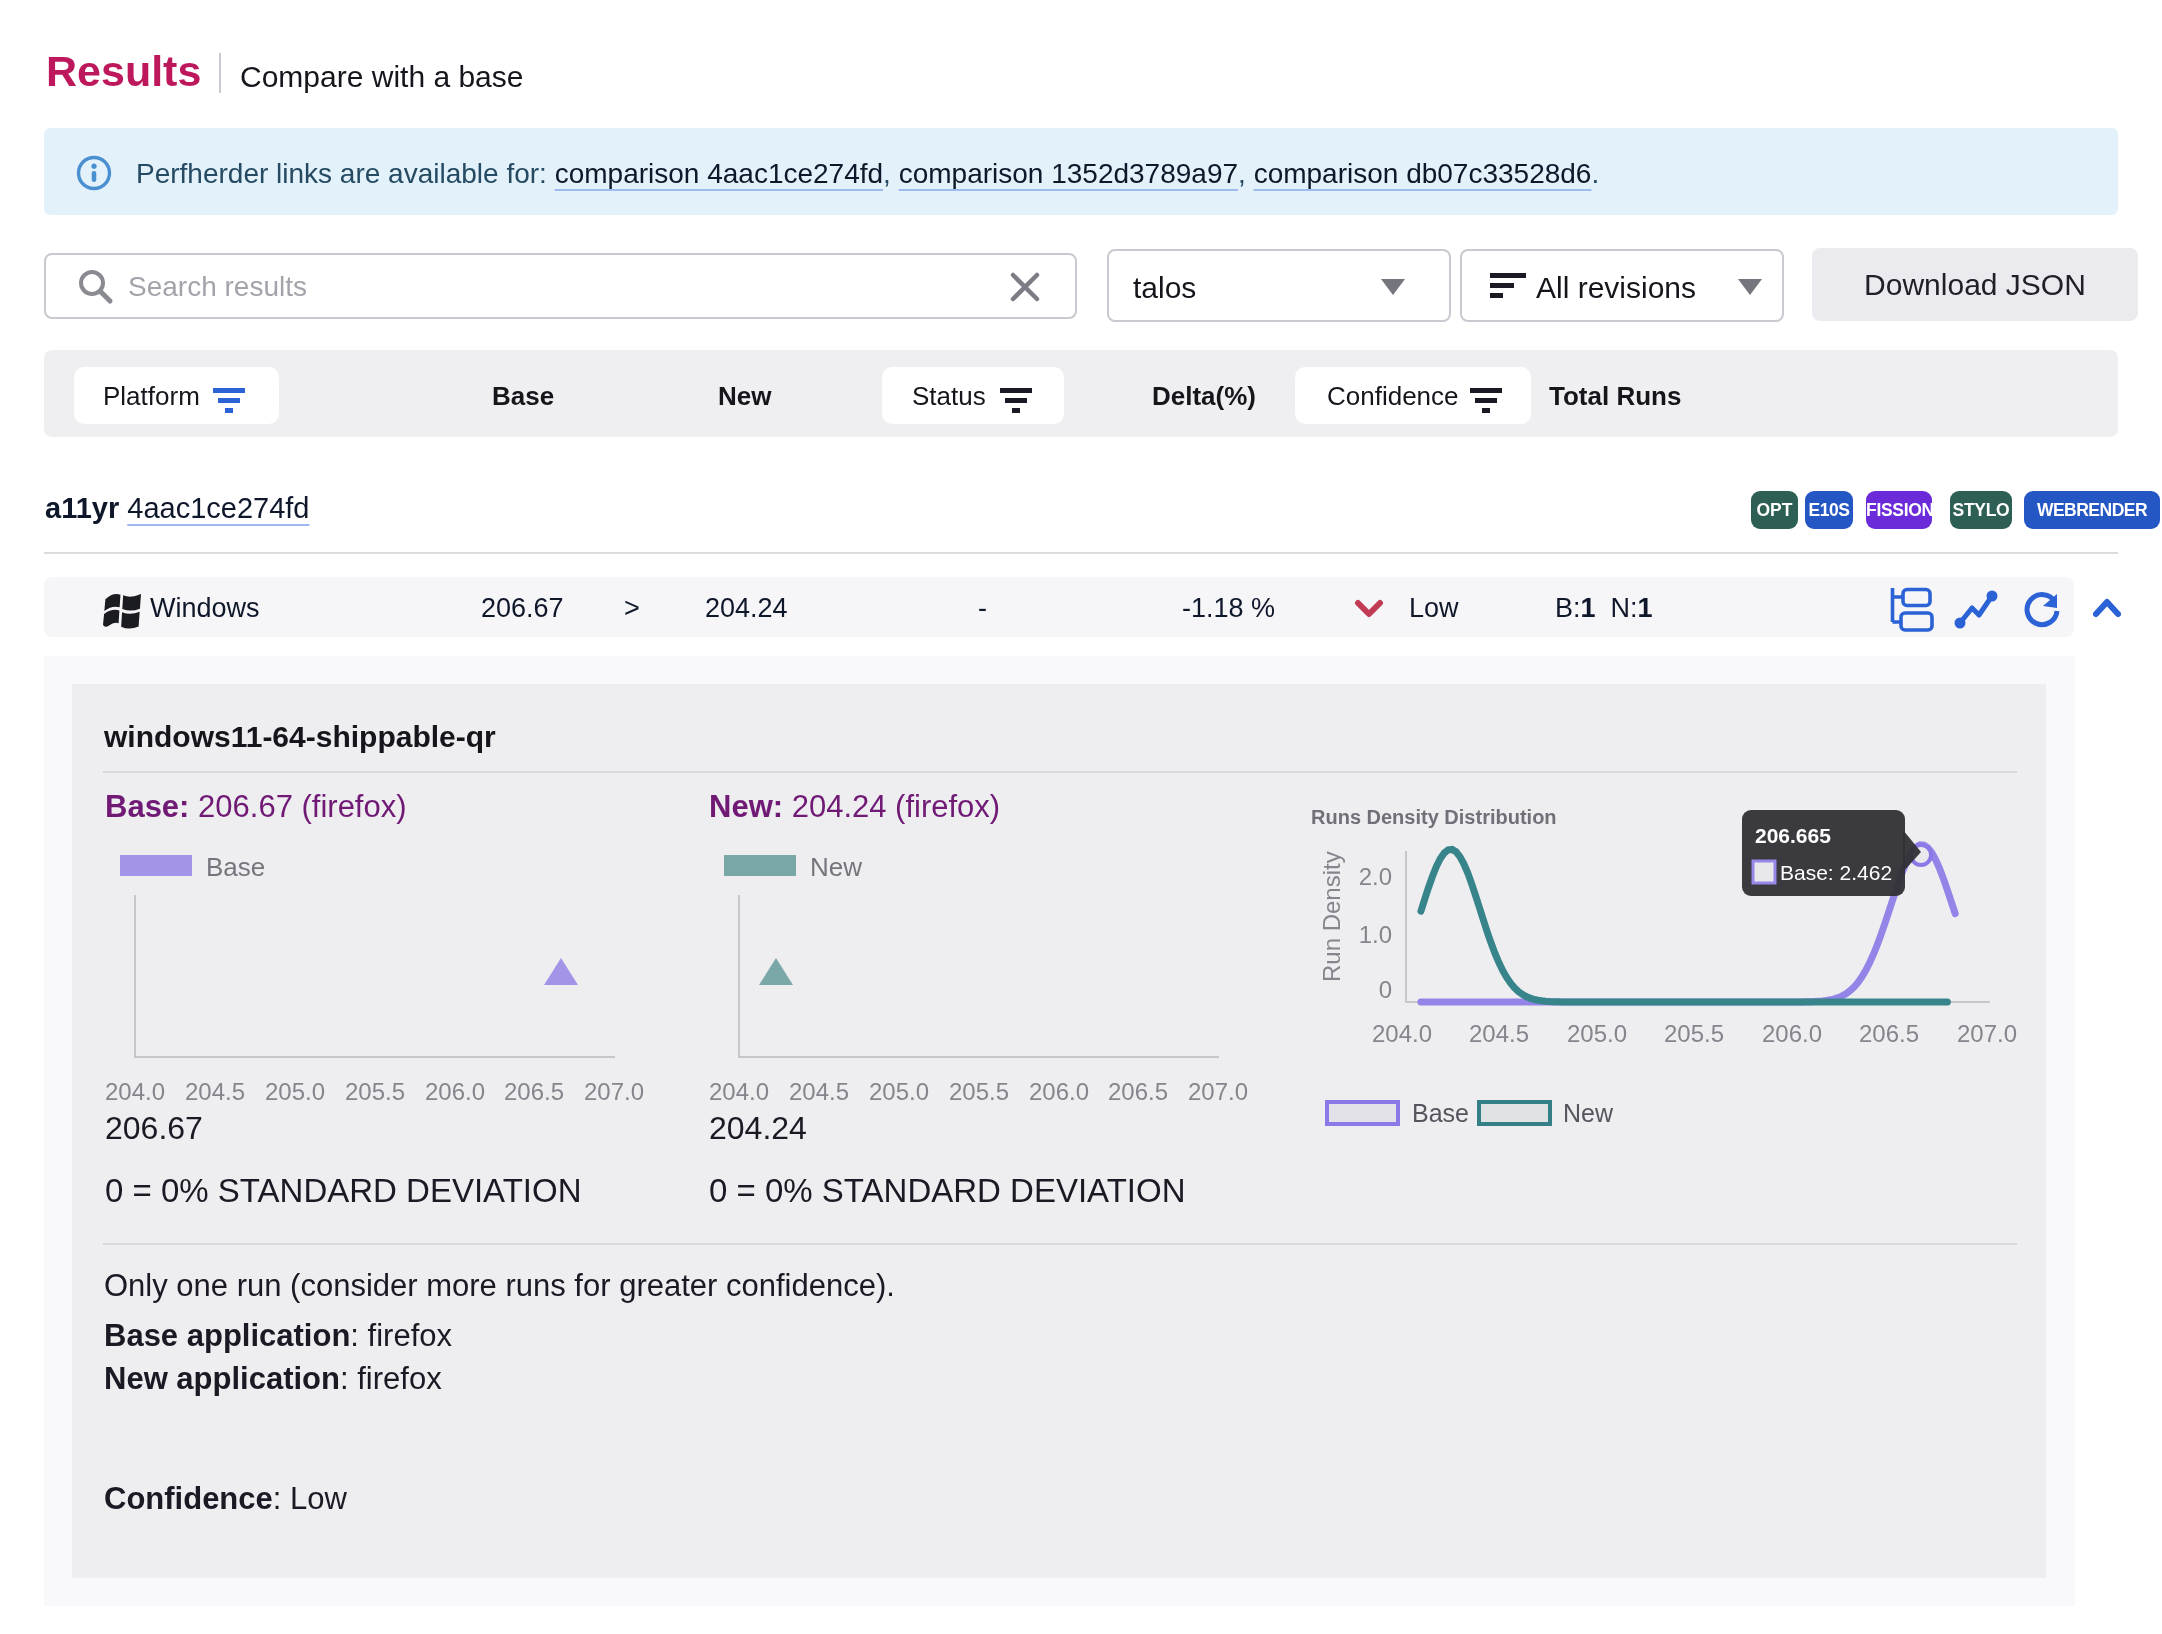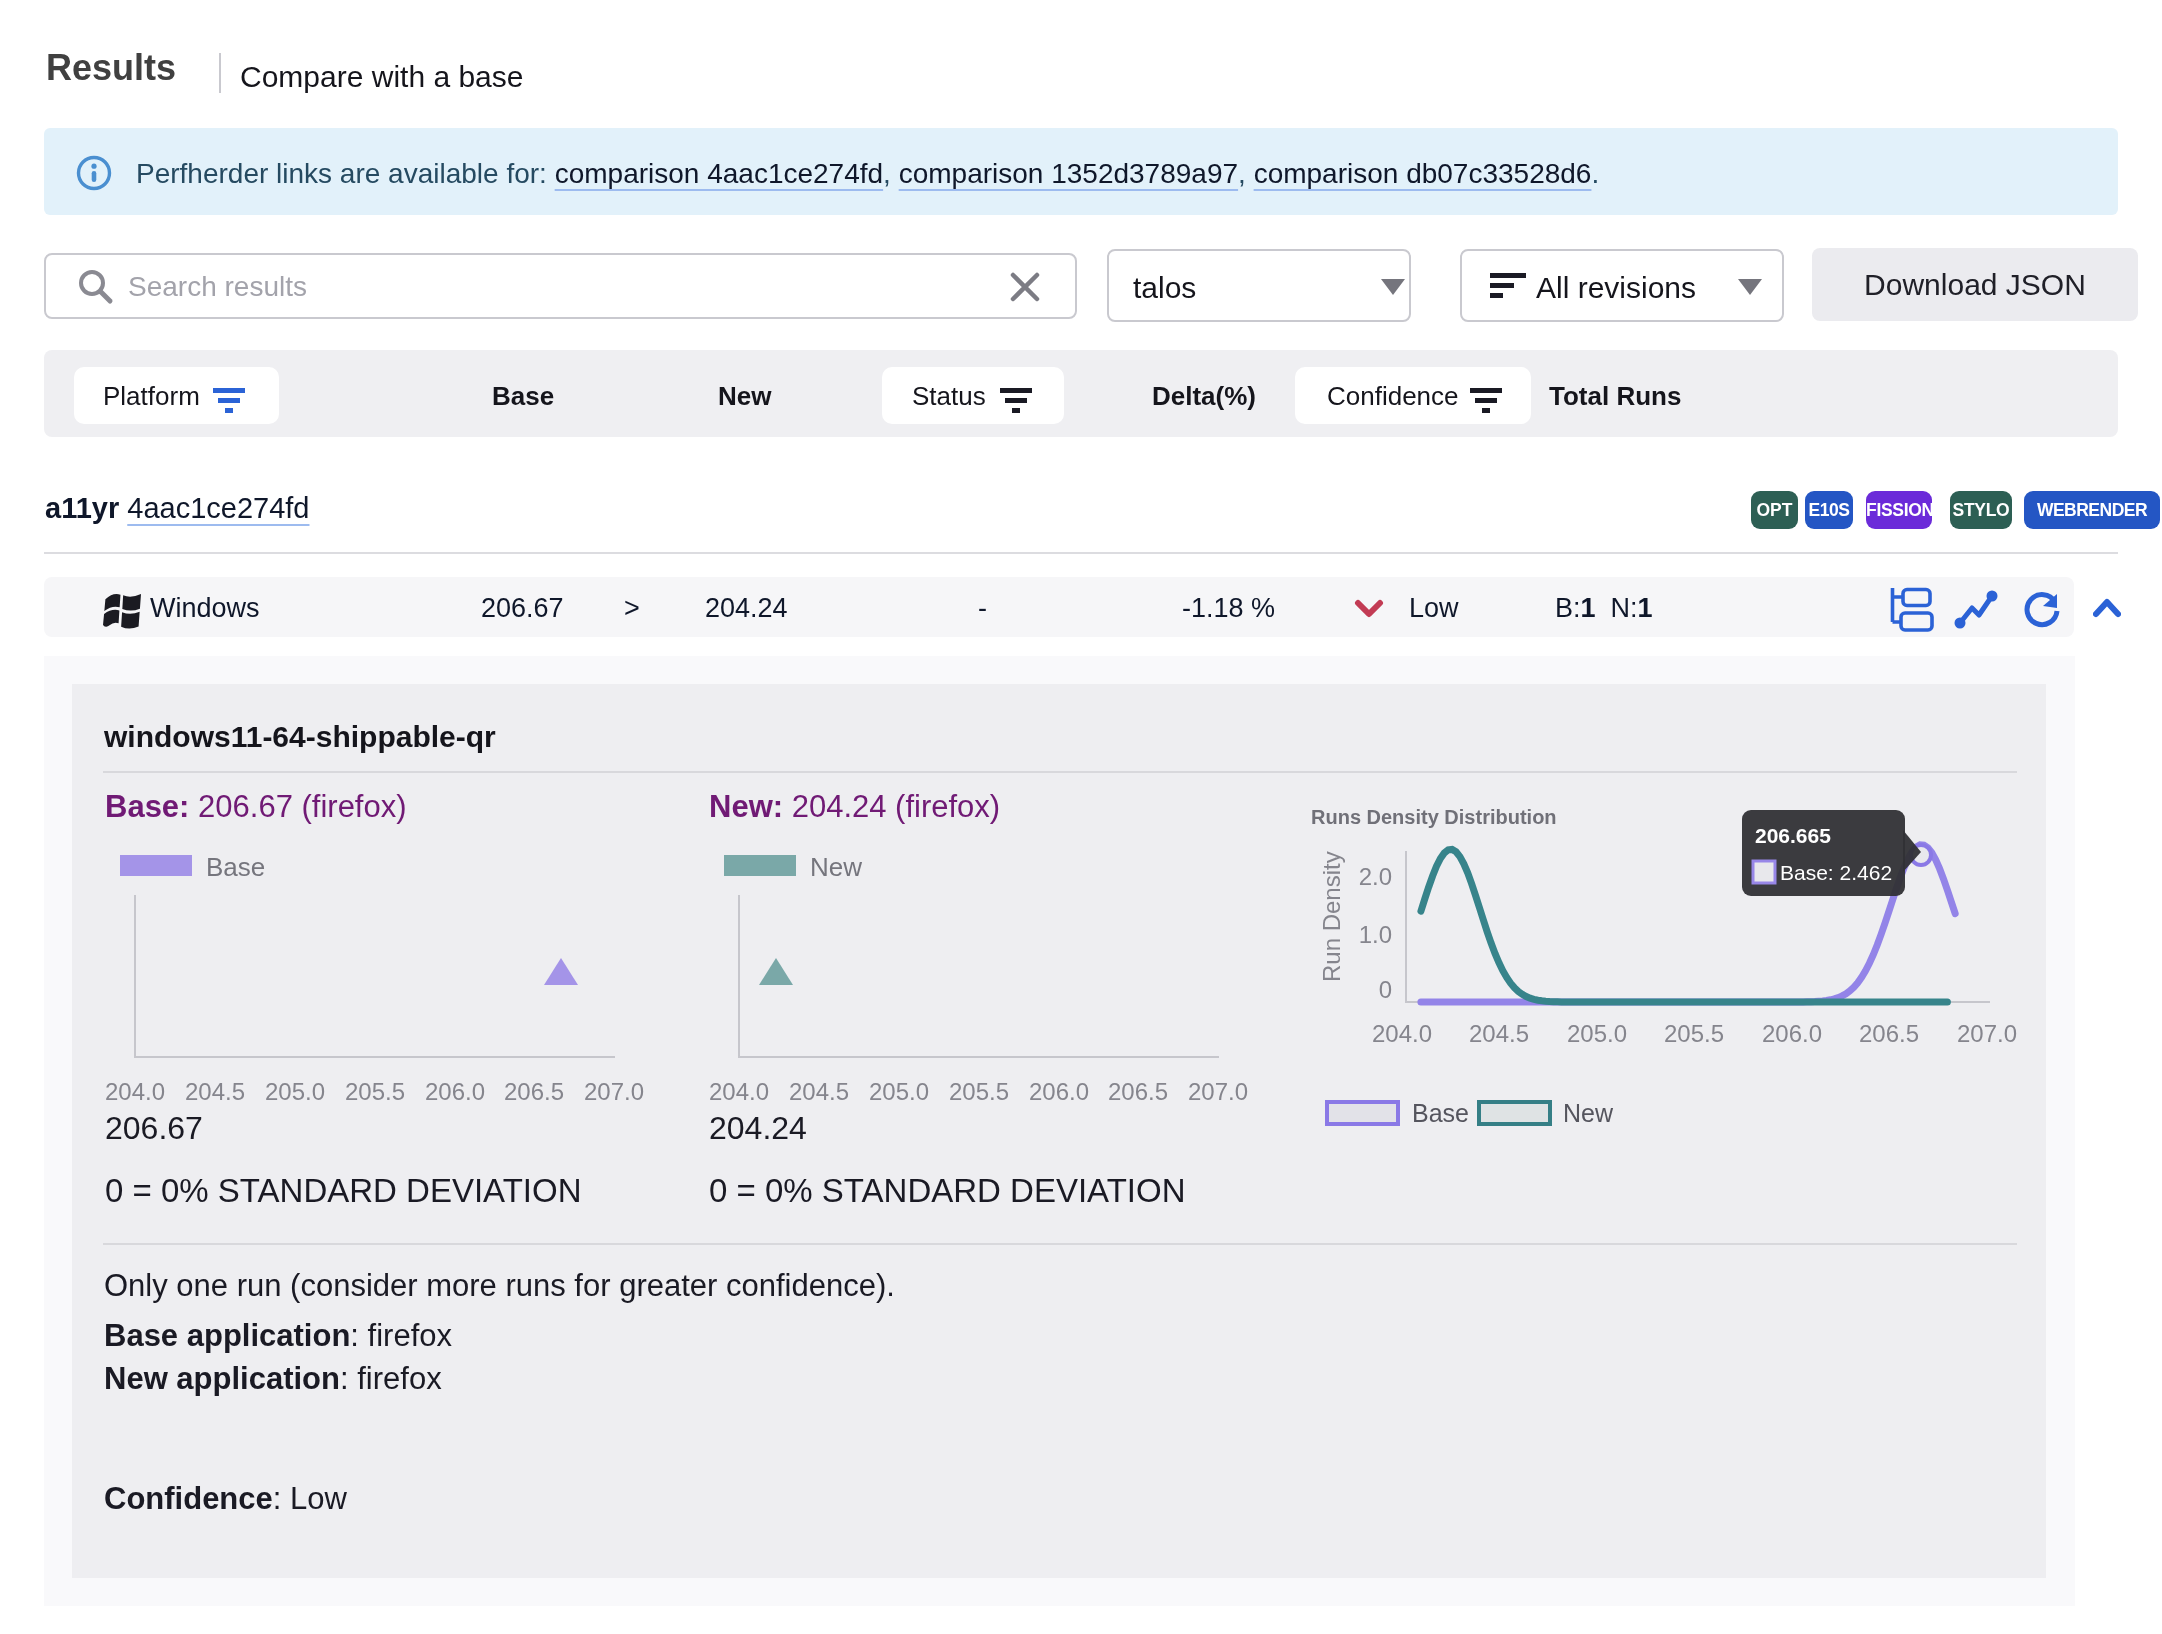--- a/index.html
+++ b/index.html
@@ -2,29 +2,29 @@
 <html><head>
 <meta charset="utf-8">
 <style>
 * { margin:0; padding:0; box-sizing:border-box; }
 html,body { background:#fff; }
 body { font-family:"Liberation Sans", sans-serif; color:#1a1a24; }
 .page { position:relative; width:2162px; height:1634px; overflow:hidden; background:#fff; }
 .abs { position:absolute; }
 a { color:#0f172a; text-decoration:underline; text-decoration-color:#9dbbef; text-underline-offset:6px; text-decoration-thickness:2px; }
 .b { font-weight:bold; }
-.h1 { left:46px; top:47px; font-size:36px; font-weight:800; color:#404040; }
+.h1 { left:46px; top:47px; font-size:43px; font-weight:800; color:#be185d; }
 .vdiv { left:219px; top:53px; width:2px; height:40px; background:#c9c9cf; }
 .sub { left:240px; top:60px; font-size:30px; color:#15151c; }
 .alert { left:44px; top:128px; width:2074px; height:87px; background:#e2f1fa; border-radius:6px; }
 .alert-text { left:136px; top:158px; font-size:28px; color:#254a61; }
 .searchbox { left:44px; top:253px; width:1033px; height:66px; background:#fff; border:2px solid #c9c9cf; border-radius:8px; }
 .ph { left:128px; top:271px; font-size:28px; color:#a3a3ab; }
 .sel { position:absolute; background:#fff; border:2px solid #c9c9cf; border-radius:8px; height:73px; top:249px; }
-.s1 { left:1107px; width:304px; }
+.s1 { left:1107px; width:344px; }
 .s2 { left:1460px; width:324px; }
 .seltxt { position:absolute; top:20px; font-size:30px; color:#15151c; }
 .caret { position:absolute; width:0; height:0; border-left:12.5px solid transparent; border-right:12.5px solid transparent; border-top:16px solid #75757d; }
 .dljson { left:1812px; top:248px; width:326px; height:73px; background:#ebebef; border-radius:8px; font-size:30px; color:#202028; text-align:center; line-height:73px; }
 .thead { left:44px; top:350px; width:2074px; height:87px; background:#efeff2; border-radius:8px; }
 .pill { position:absolute; background:#fff; border-radius:10px; height:57px; top:17px; }
 .th { position:absolute; font-size:26px; font-weight:bold; color:#15151c; top:31px; }
 .thn { position:absolute; font-size:26px; color:#15151c; top:31px; }
 .a11yr { left:45px; top:492px; font-size:29px; }
 .badge { position:absolute; top:491px; height:38px; border-radius:9px; color:#fff; font-weight:bold; font-size:17.5px; text-align:center; line-height:38px; }

